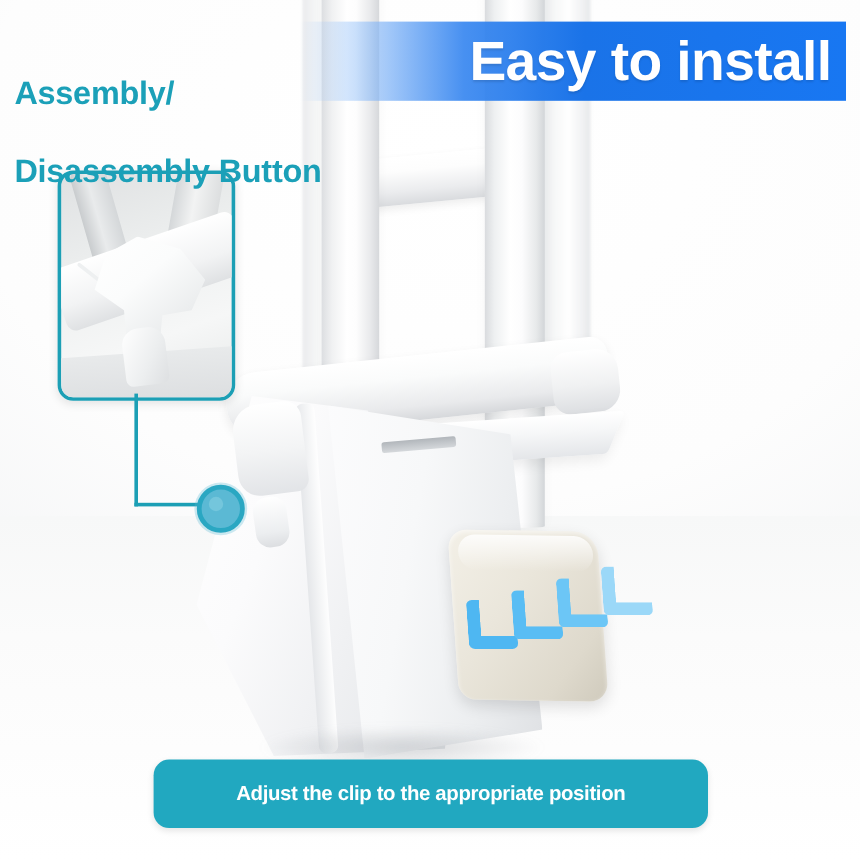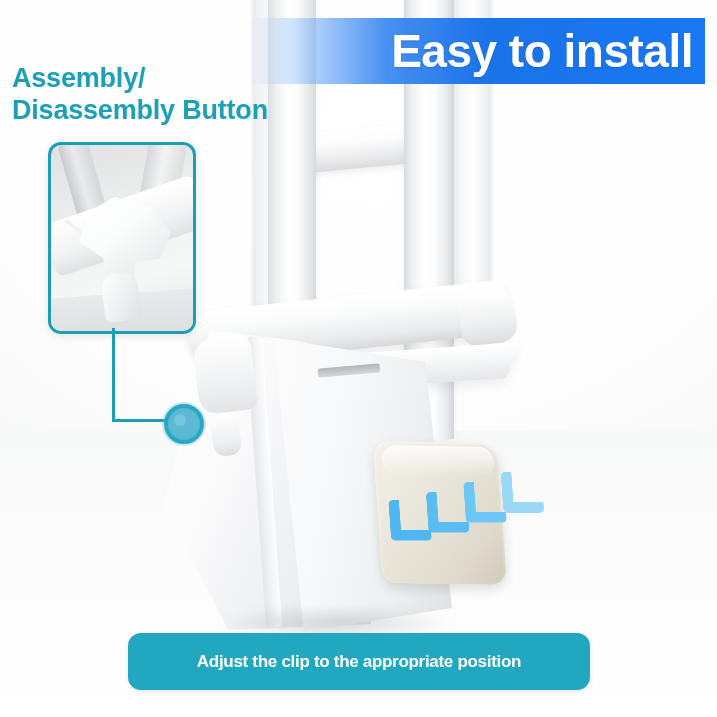--- a/index.html
+++ b/index.html
@@ -266,21 +266,21 @@
   }
 
   #callout-label{
     position:absolute;left:12px;top:62px;width:330px;
     color:#1BA0B8;
     font-size:27px;
     font-weight:bold;
     line-height:32px;
     letter-spacing:-0.2px;
   }
-  #callout-label .l2{display:block;}
+  #callout-label .l2{display:block;margin-top:33px;}
 
   #caption-bar{
     position:absolute;left:128px;top:633px;width:462px;height:57px;
     background:#21A8C0;
     border-radius:13px;
     display:flex;align-items:center;justify-content:center;
     box-shadow:0 2px 5px rgba(0,0,0,.10);
   }
   #caption-text{
     color:#ffffff;

